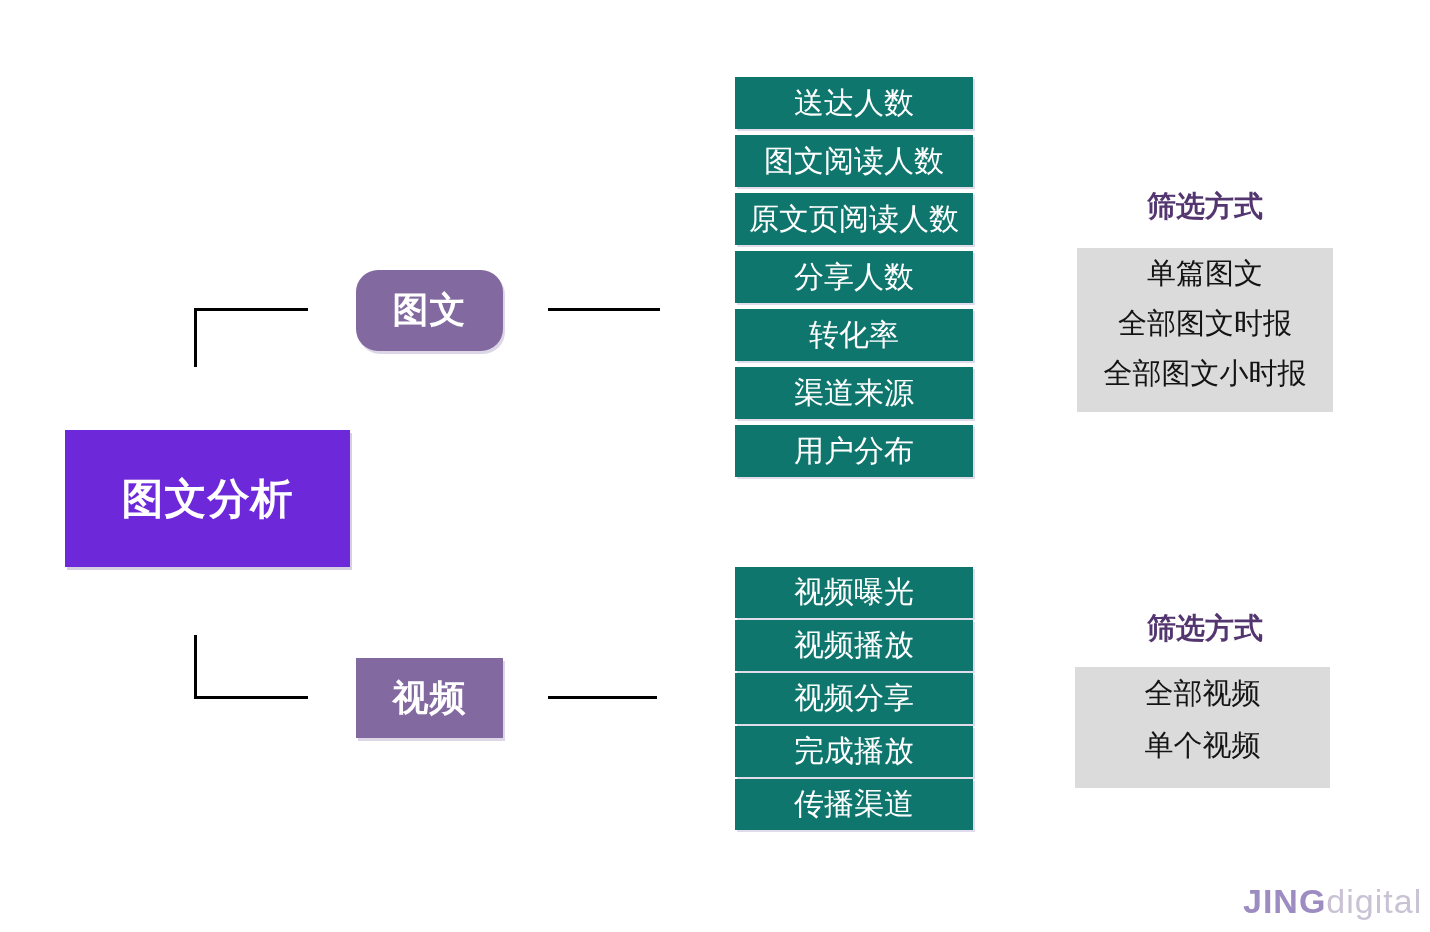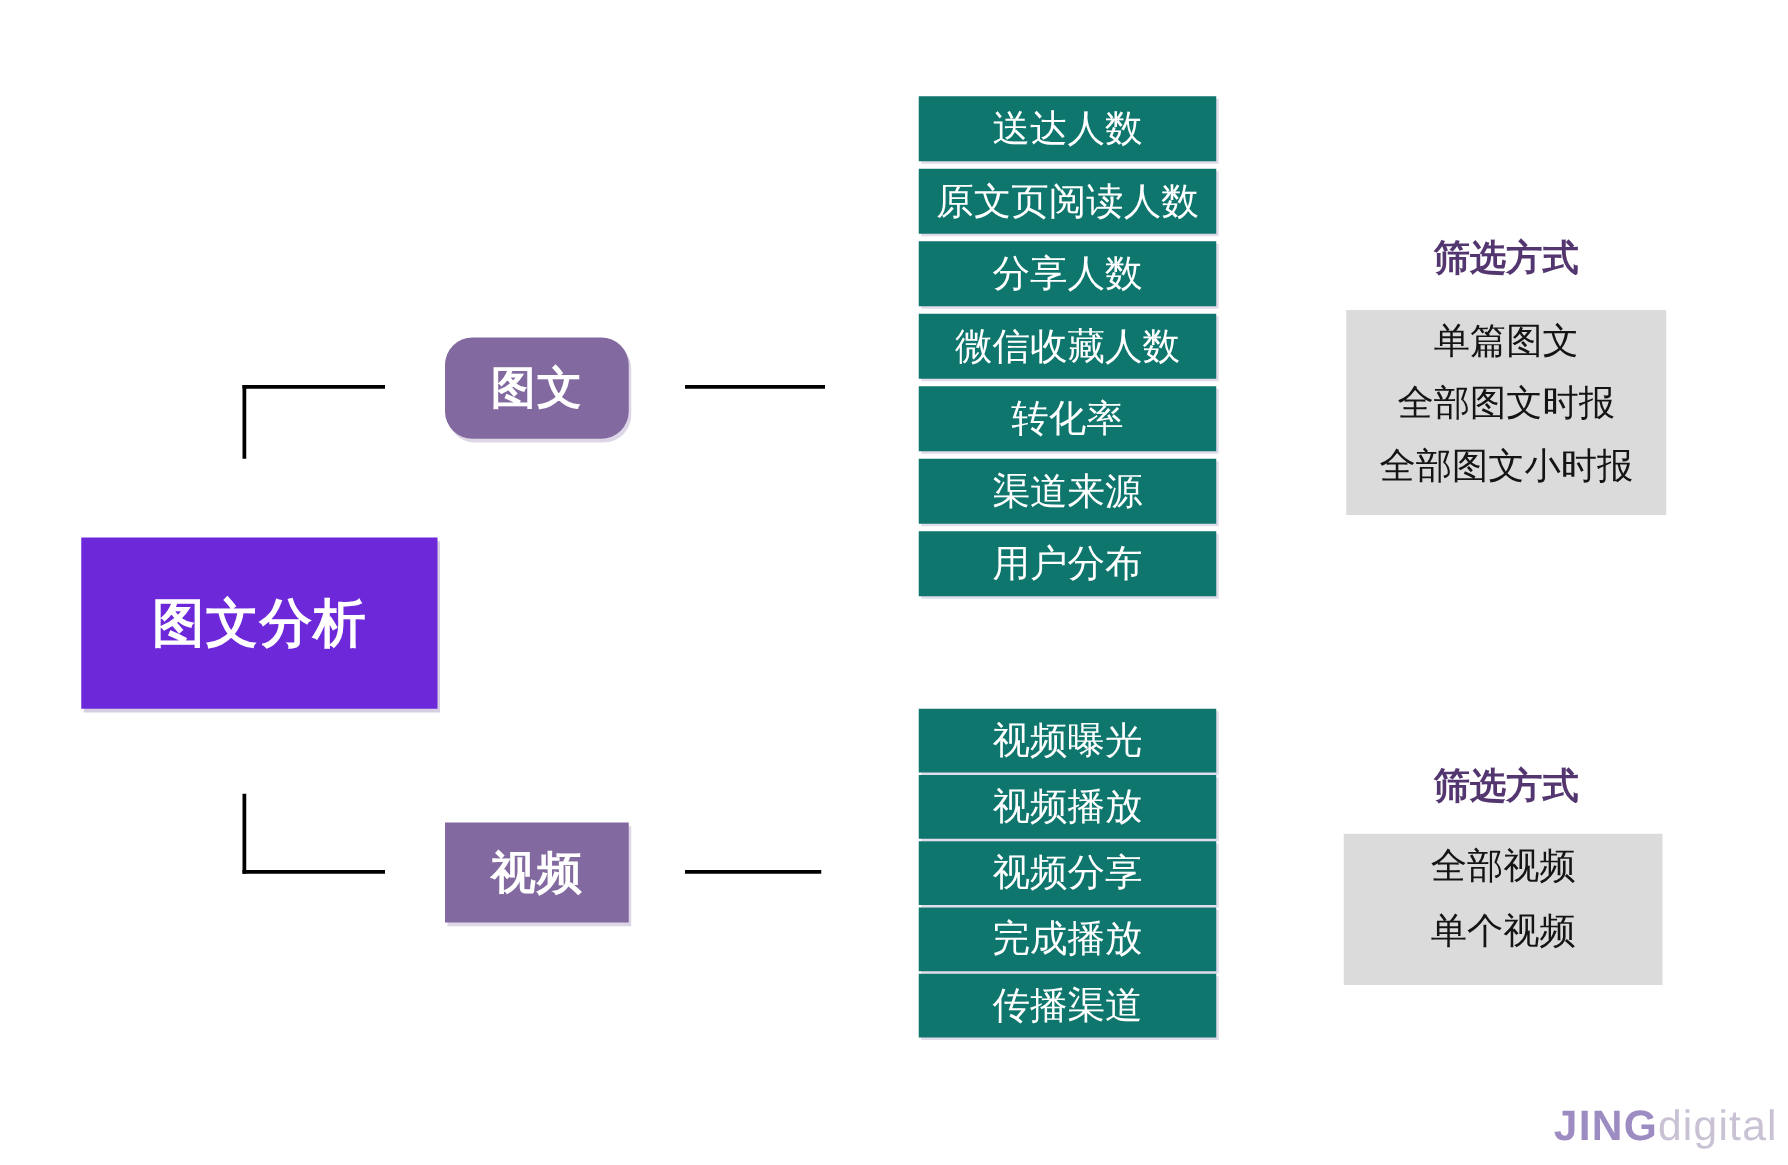--- a/index.html
+++ b/index.html
@@ -119,23 +119,23 @@
   <div class="line" id="line-article-bar"></div>
   <div class="line" id="line-bot-v"></div>
   <div class="line" id="line-bot-h"></div>
   <div class="line" id="line-video-bar"></div>
 
   <div class="branch-box" id="branch-article">图文</div>
   <div class="branch-box" id="branch-video">视频</div>
 
   <div class="bars" id="bars-article">
     <div class="bar">送达人数</div>
+    <div class="bar">图文阅读人数</div>
     <div class="bar">原文页阅读人数</div>
     <div class="bar">分享人数</div>
-    <div class="bar">微信收藏人数</div>
     <div class="bar">转化率</div>
     <div class="bar">渠道来源</div>
     <div class="bar">用户分布</div>
   </div>
 
   <div class="bars" id="bars-video">
     <div class="bar">视频曝光</div>
     <div class="bar">视频播放</div>
     <div class="bar">视频分享</div>
     <div class="bar">完成播放</div>

